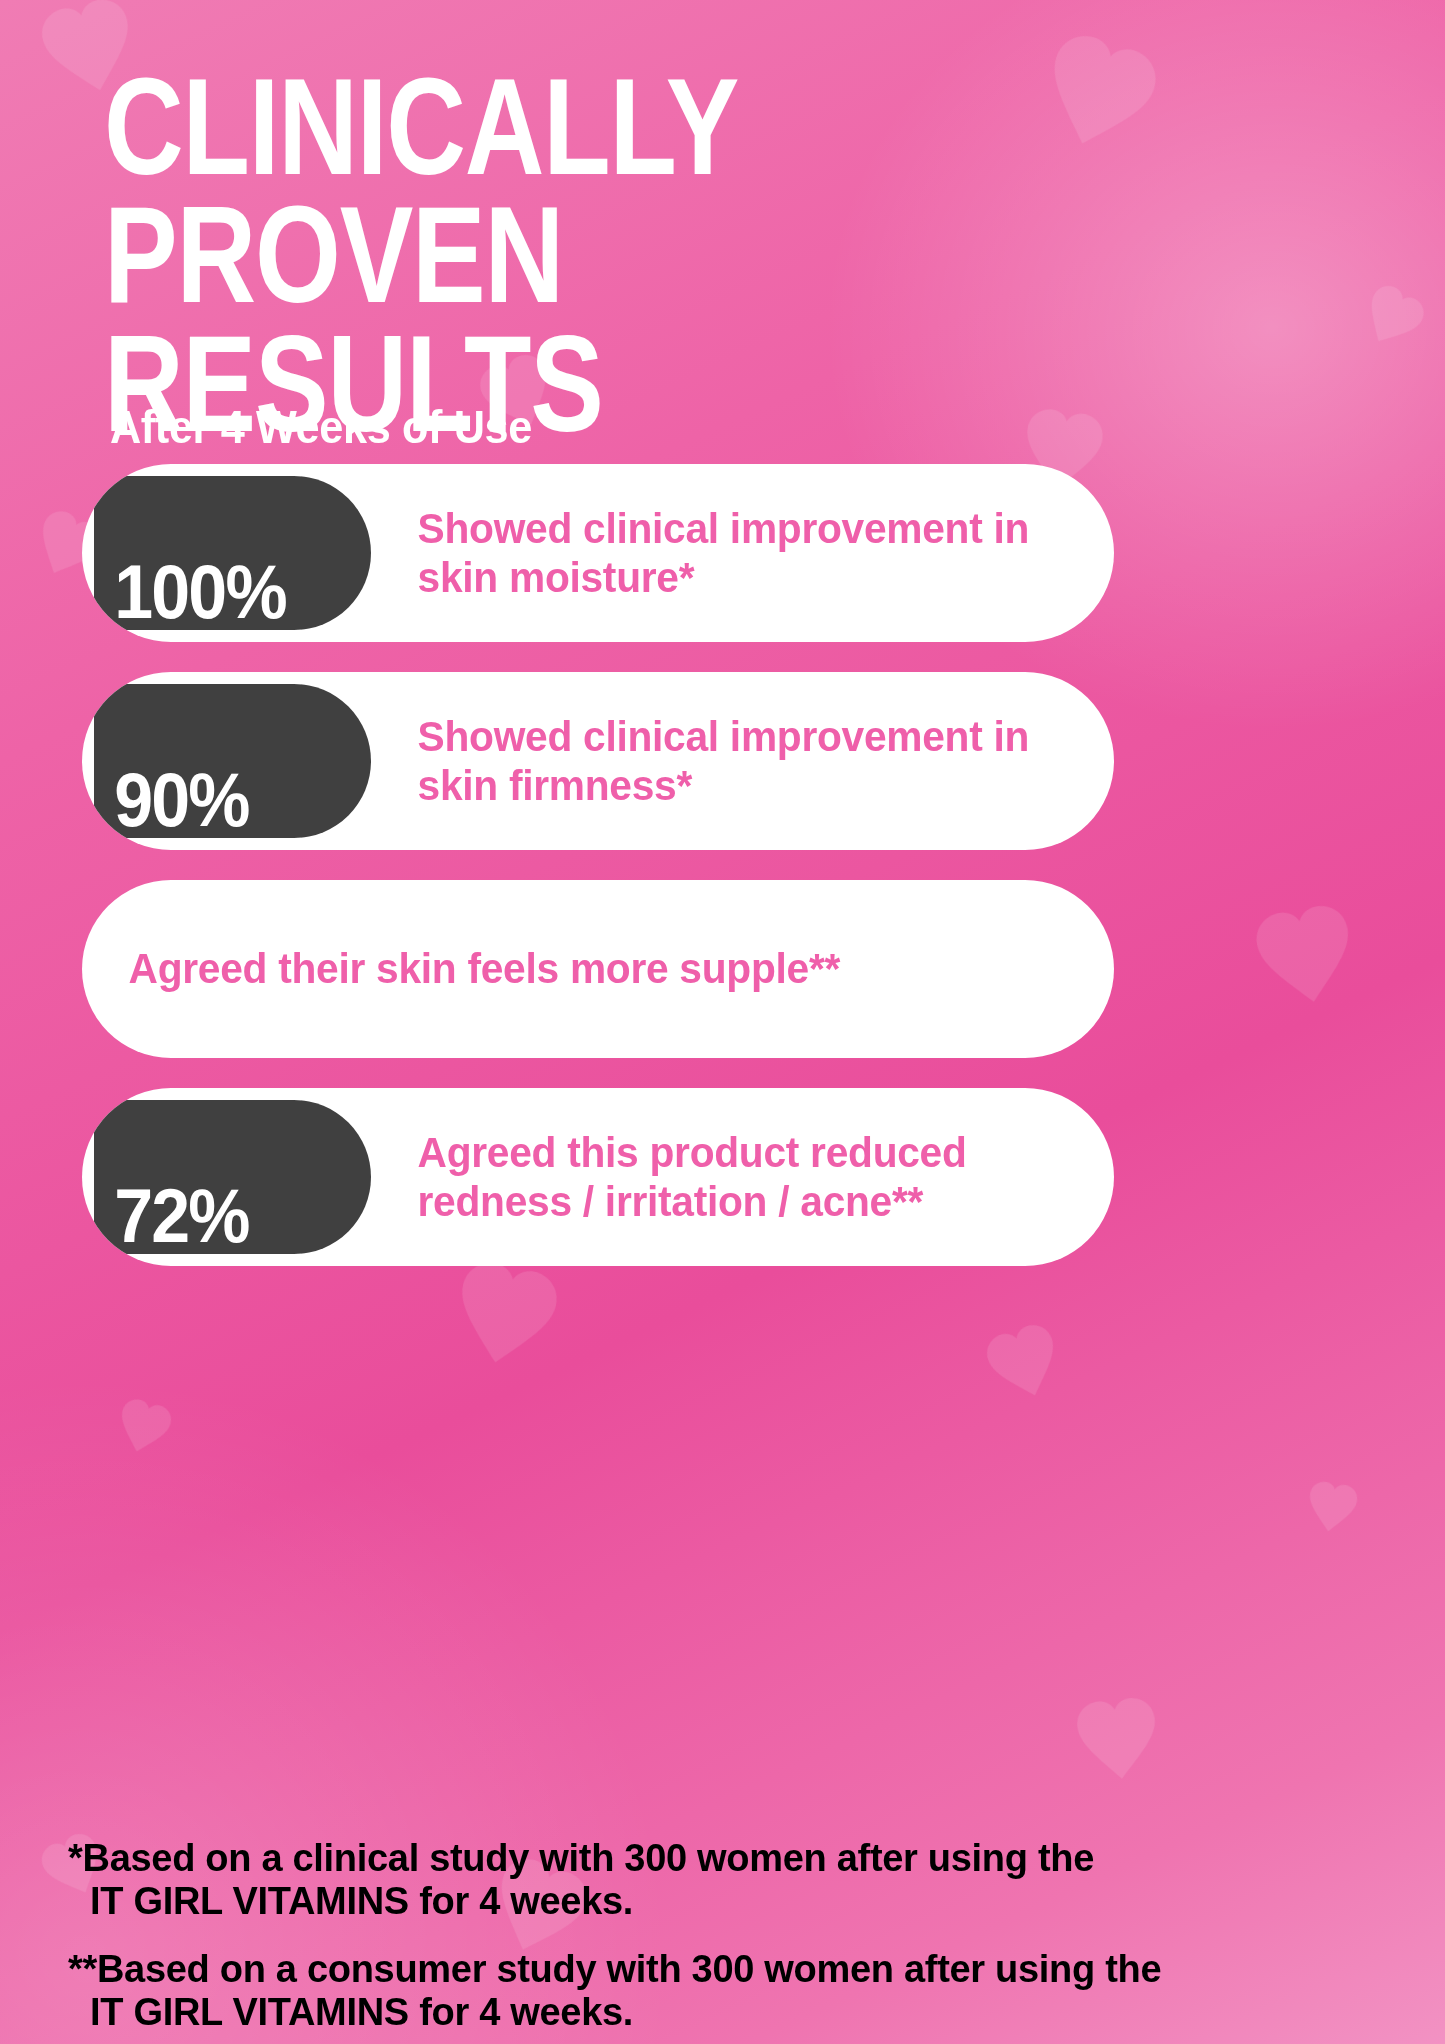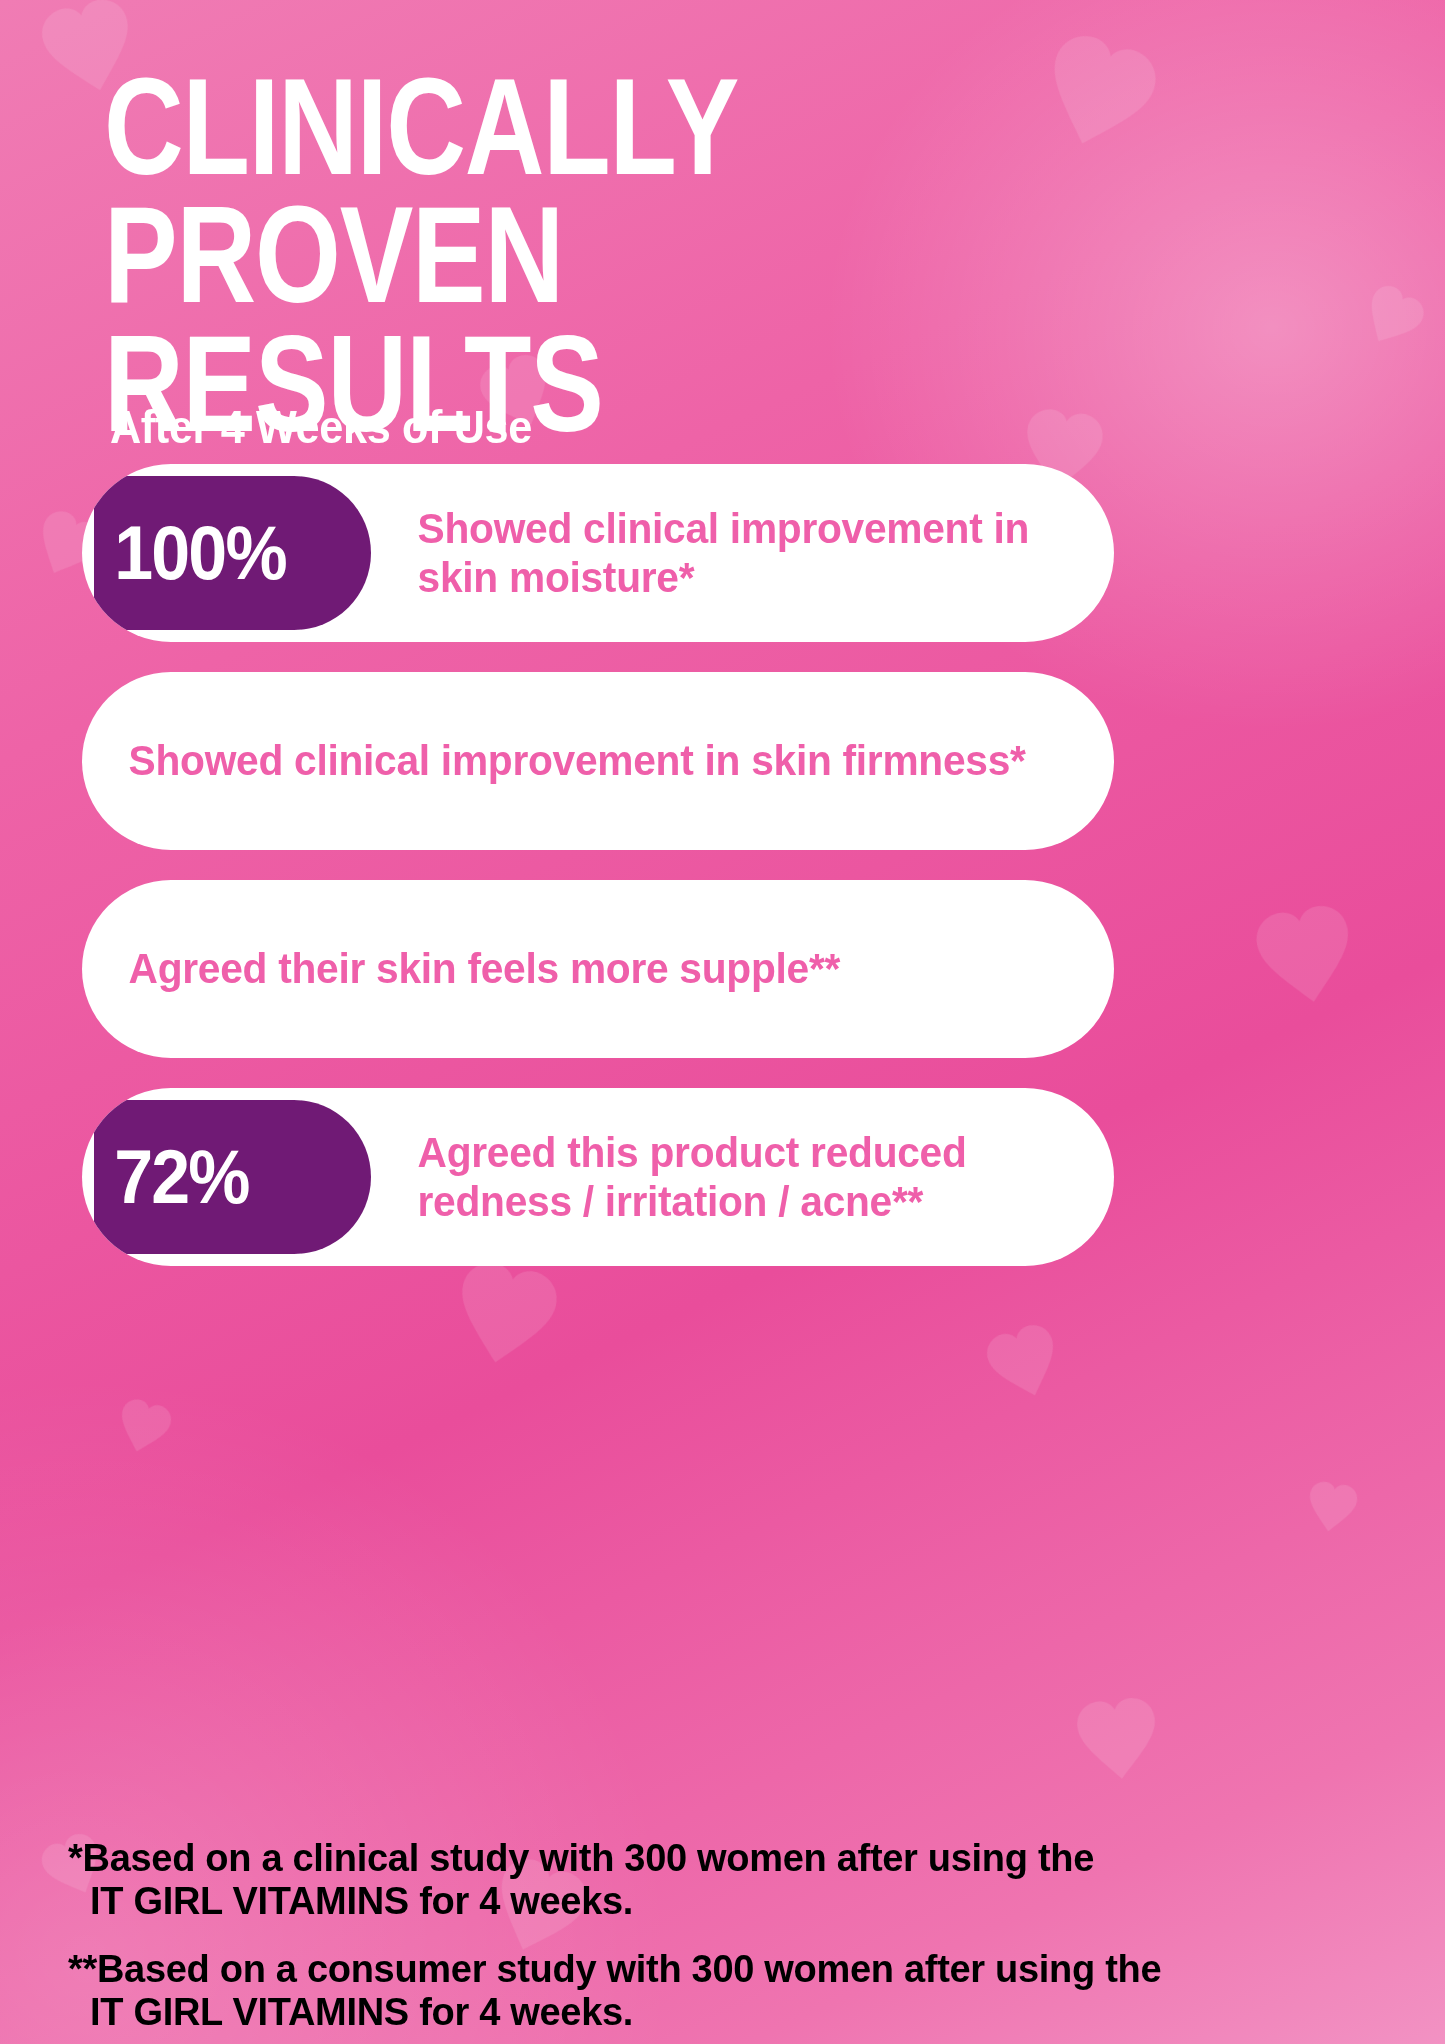--- a/index.html
+++ b/index.html
@@ -83,27 +83,27 @@
     margin-bottom:30px;
     display:flex;
     align-items:stretch;
     overflow:hidden;
   }
 
   .pill {
     position:relative;
     flex:0 0 277px;
     margin:12px 0 12px 12px;
-    background:#701a75;
+    background:#404040;
     border-top-left-radius:18px;
     border-bottom-left-radius:18px;
     border-top-right-radius:120px;
     border-bottom-right-radius:120px;
     display:flex;
-    align-items:center;
+    align-items:flex-end;
     justify-content:flex-start;
   }
 
   .pct {
     color:#ffffff;
     font-weight:700;
     font-size:76px;
     line-height:1;
     letter-spacing:-2px;
     padding-left:22px;
@@ -182,20 +182,23 @@
   <div id="cards">
 
     <div class="card">
       <div class="pill">
         <span class="pct">100%</span>
       </div>
       <div class="desc">Showed clinical improvement in skin moisture*</div>
     </div>
 
     <div class="card">
+      <div class="pill">
+        <span class="pct">90%</span>
+      </div>
       <div class="desc">Showed clinical improvement in skin firmness*</div>
     </div>
 
     <div class="card">
       <div class="desc">Agreed their skin feels more supple**</div>
     </div>
 
     <div class="card">
       <div class="pill">
         <span class="pct">72%</span>

